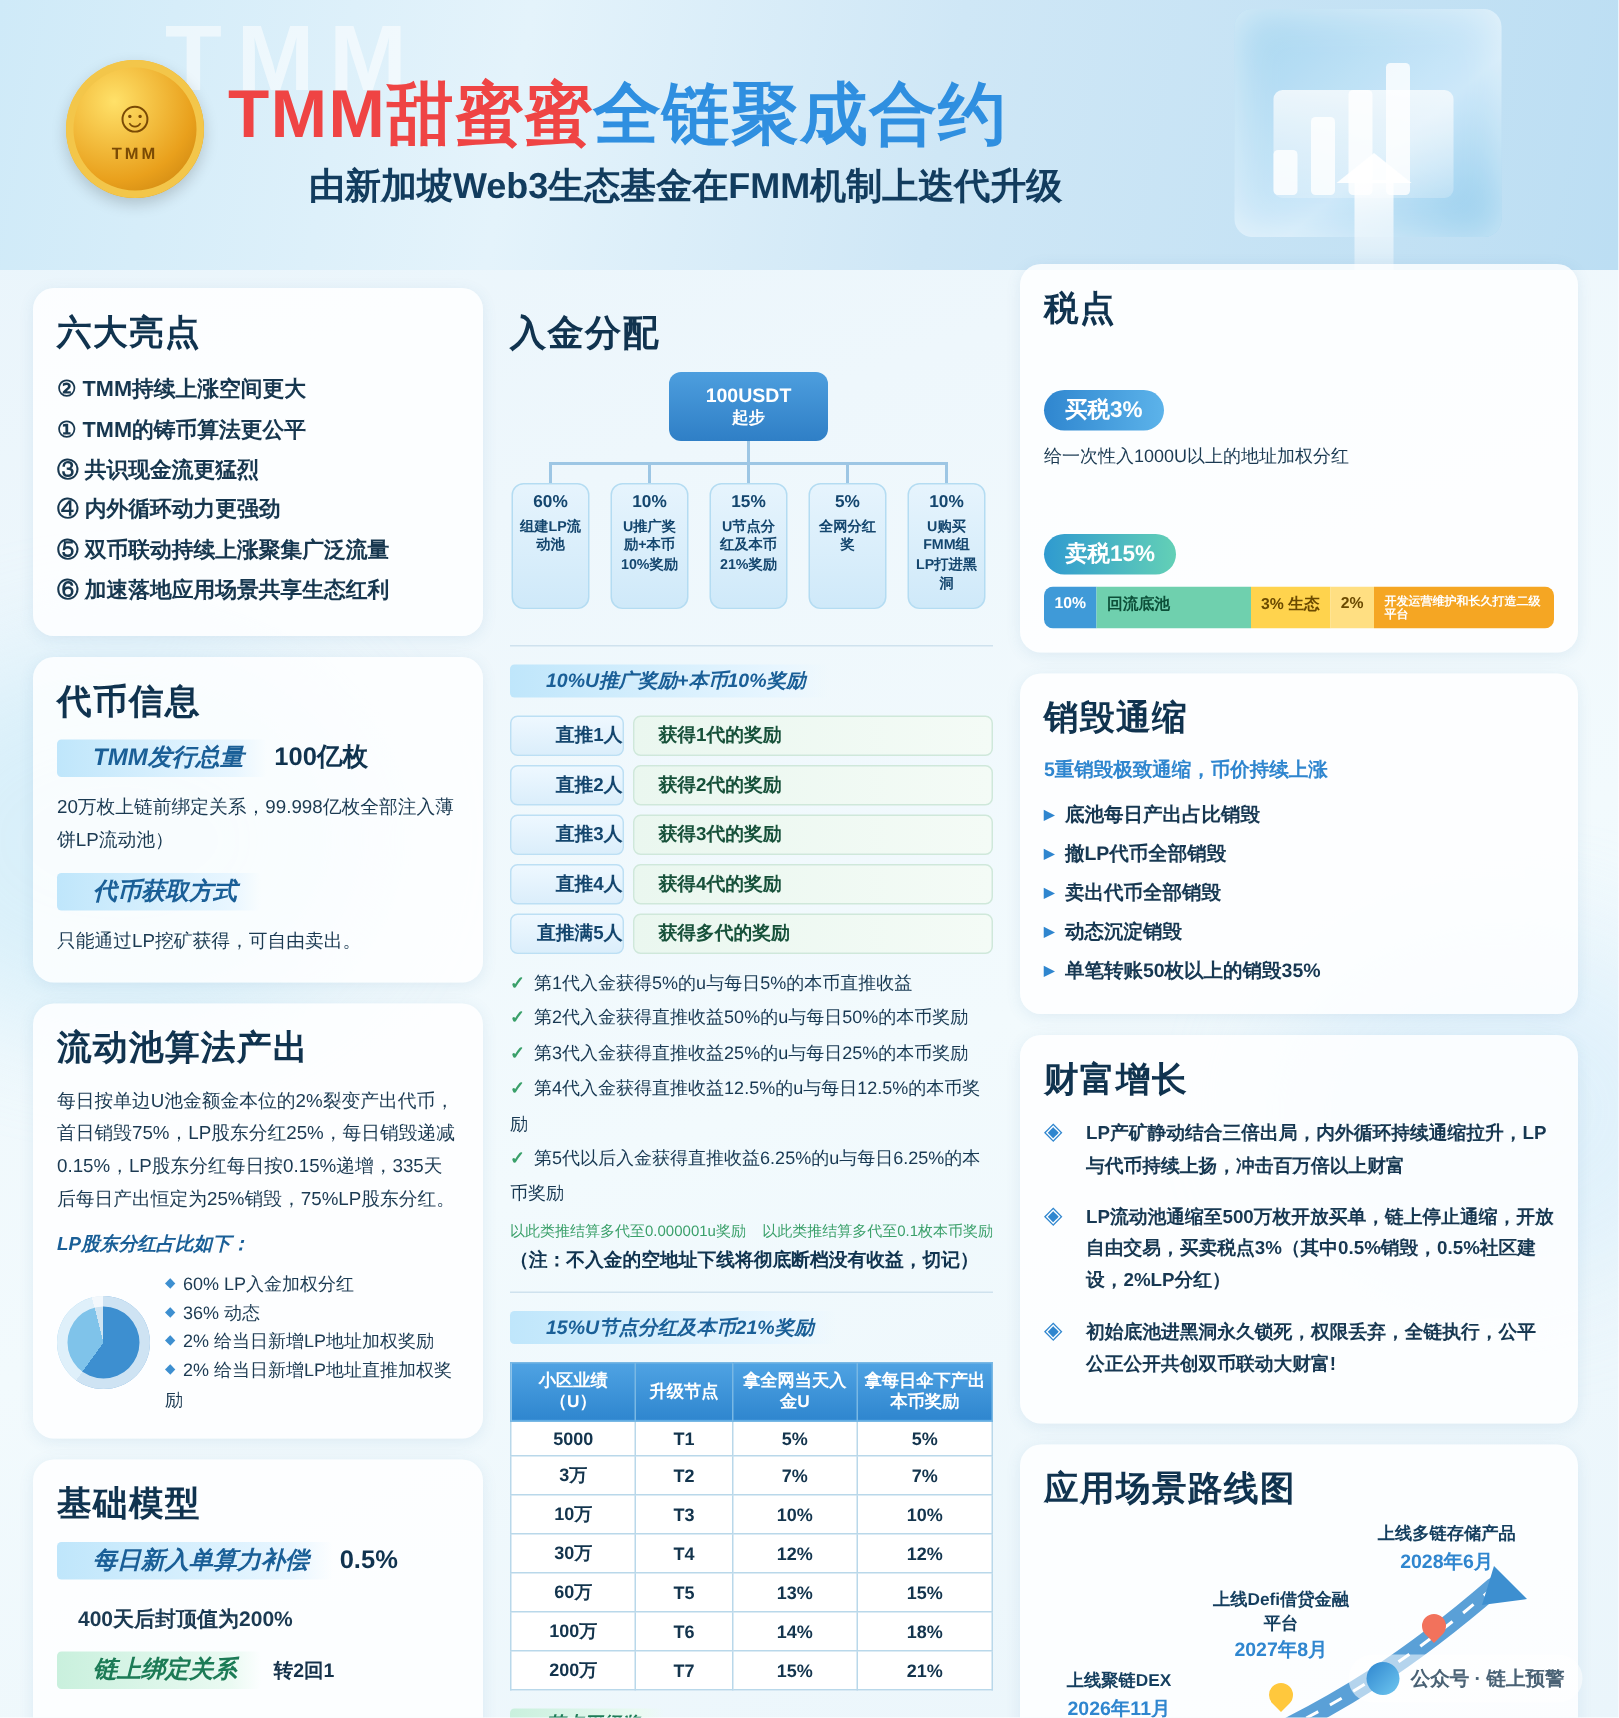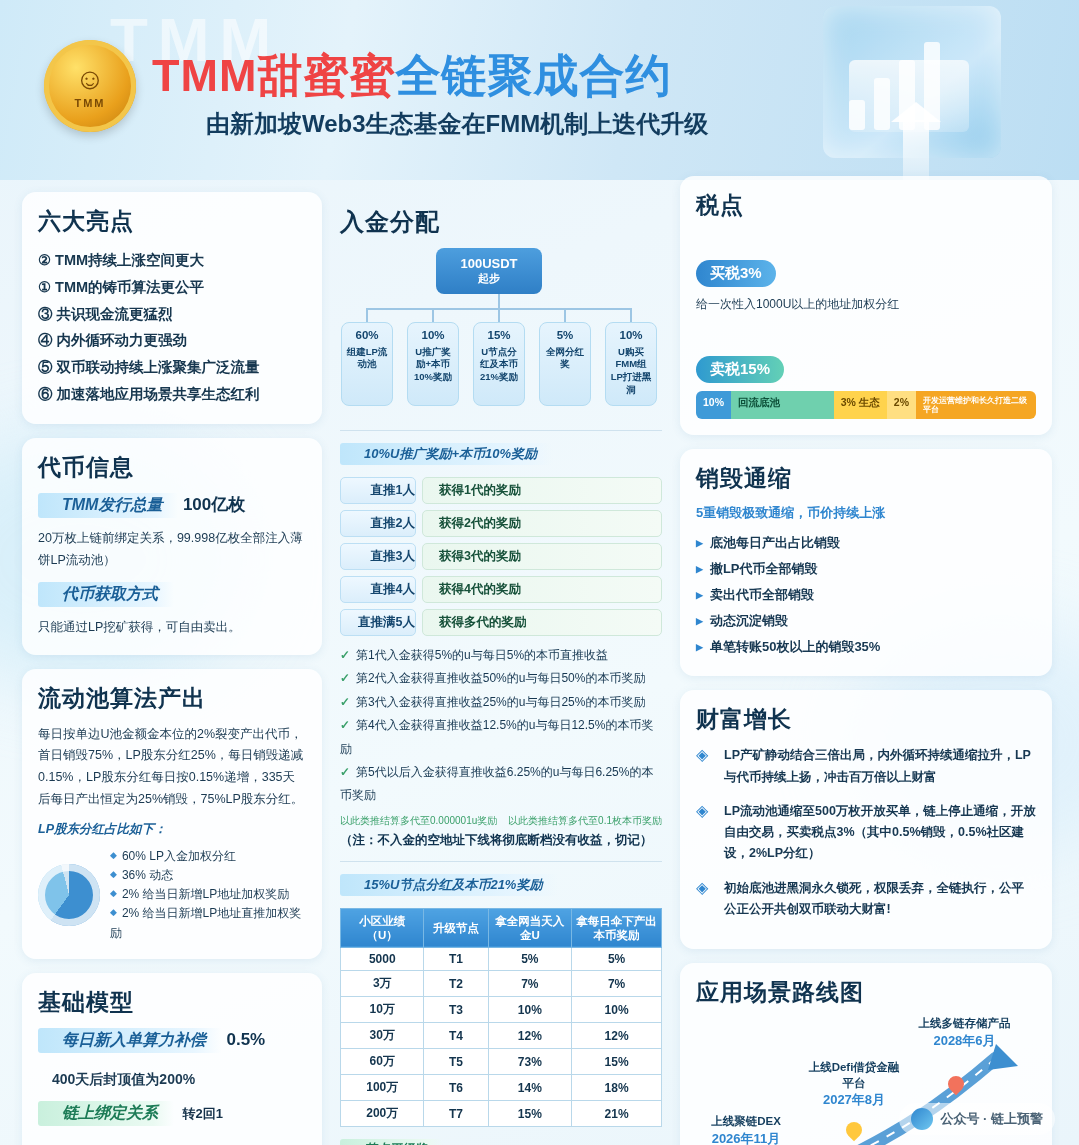--- a/index.html
+++ b/index.html
@@ -103,21 +103,21 @@
   }
   .pool-list li { list-style: none; font-size: 12px; line-height: 1.6; color:#1b3a52;}
   .pool-list li:before { content:"◆"; color:#3d8fd0; font-size:9px; margin-right:5px; vertical-align:2px;}
 
   
   .bind-box { position: relative; height: 112px; margin-top: 4px; }
 
   
   .tree { position: relative; height: 170px; margin-top: 4px; }
   .tree-top {
-    position:absolute; left:96px; top:0; width:106px; height:46px; border-radius:8px;
+    position:absolute; left:106px; top:0; width:106px; height:46px; border-radius:8px;
     background: linear-gradient(180deg,#4d9ede,#2f7fc6); color:#fff; font-weight:800;
     display:flex; flex-direction:column; align-items:center; justify-content:center; font-size:13px;
   }
   .tree-top span.sub{ font-size:11px; font-weight:600;}
   .tline { position:absolute; background:#9dc6e4; }
   .leaf {
     position:absolute; top:74px; width:52px; height:84px; border-radius:8px;
     background: linear-gradient(180deg,#e6f4fd,#cfe9f9);
     border:1px solid #b4dcf2; color:#14466e; font-size:9.5px; font-weight:700;
     padding:5px 4px; line-height:1.35; text-align:center;
@@ -388,21 +388,21 @@
           </tr>
           <tr>
             <td>30万</td>
             <td>T4</td>
             <td>12%</td>
             <td>12%</td>
           </tr>
           <tr>
             <td>60万</td>
             <td>T5</td>
-            <td>73%</td>
+            <td>13%</td>
             <td>15%</td>
           </tr>
           <tr>
             <td>100万</td>
             <td>T6</td>
             <td>14%</td>
             <td>18%</td>
           </tr>
           <tr>
             <td>200万</td>

